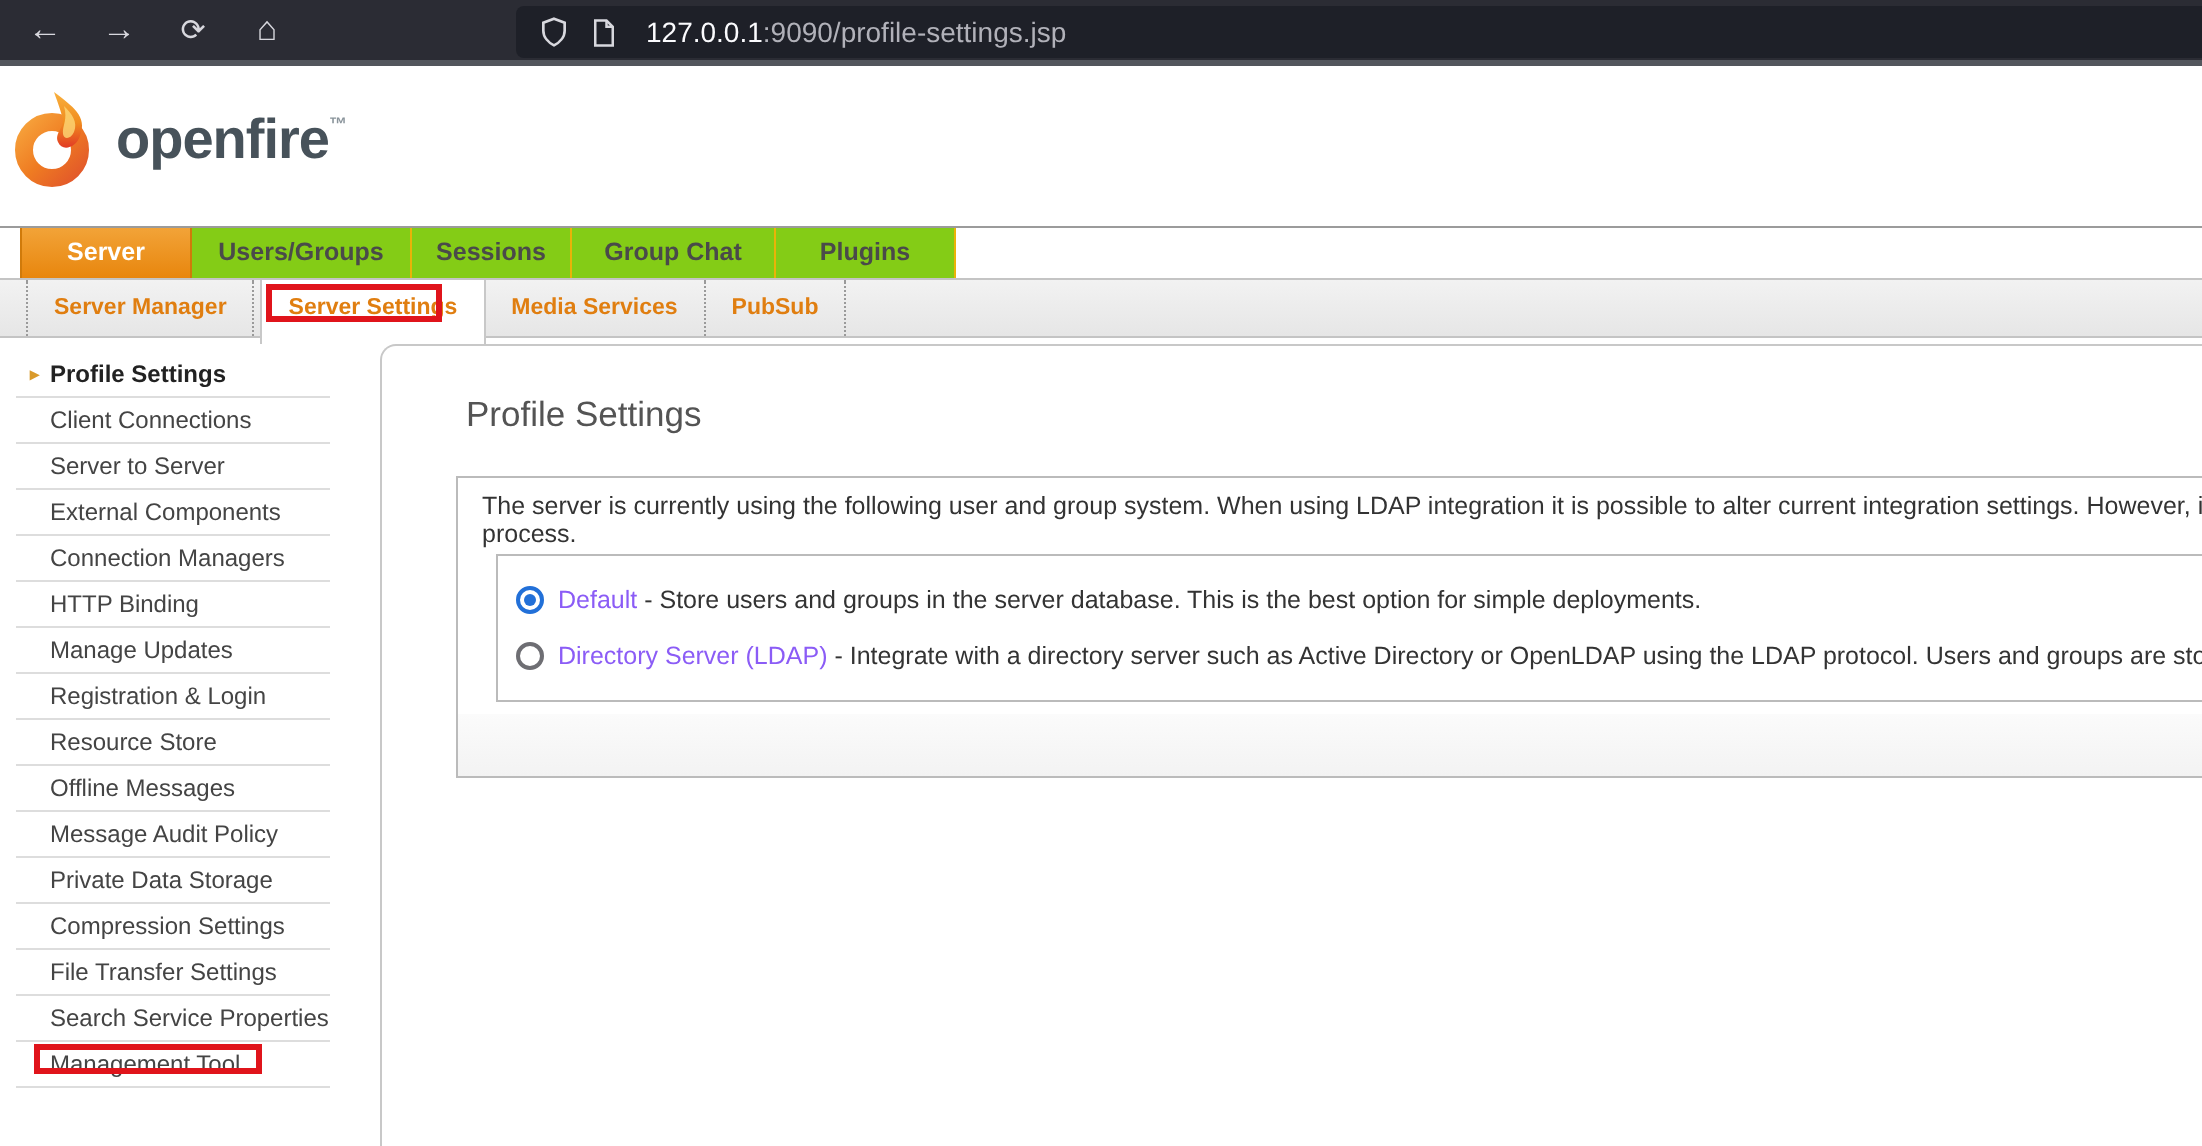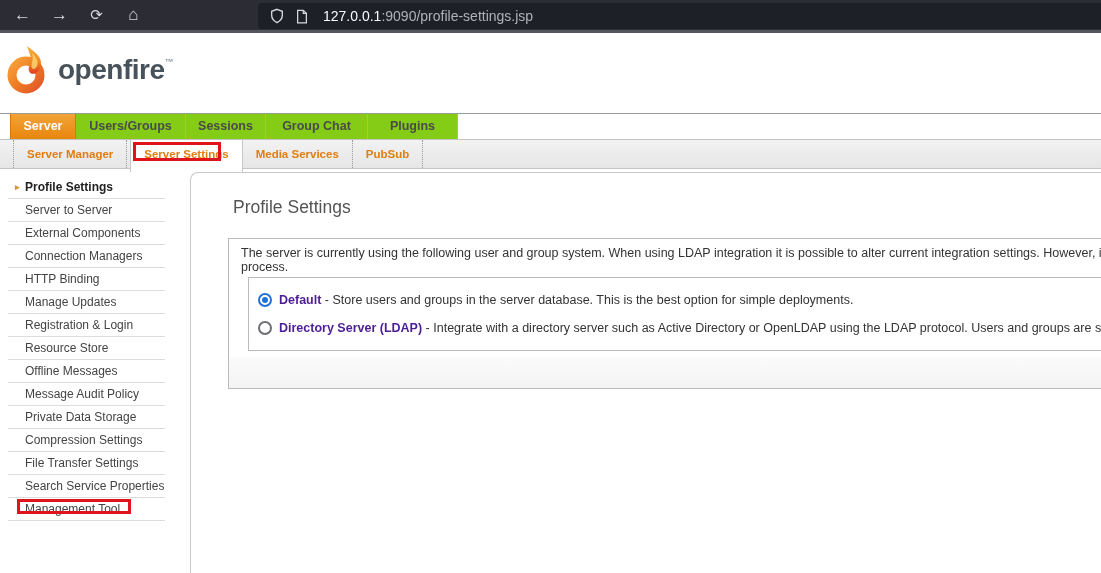--- a/index.html
+++ b/index.html
@@ -25,21 +25,21 @@
   .logo { position:absolute; left:5px; top:12px; display:flex; align-items:center; }
   .logo-word { font-size:28px; font-weight:bold; color:#47525a; letter-spacing:-0.5px; margin-left:7px; }
   .logo-tm { font-size:9px; color:#8a949b; vertical-align:14px; }
 
   
   .tab-bar { position:absolute; left:0; top:113px; width:1101px; height:26px;
     border-top:1px solid #9b9b9b; background:#fff; display:flex; padding-left:10px; }
   .tab { height:25px; line-height:25px; text-align:center; font-size:12.5px; font-weight:bold;
     color:#4a4a4a; border-right:1px solid #eab308; background:#84cc16; cursor:default; }
   .tab:first-child { border-left:1px solid #cfcfcf; }
-  .tab.t0 { width:66px; } .tab.t1 { width:110px; } .tab.t2 { width:80px; }
+  .tab.t0 { width:86px; } .tab.t1 { width:110px; } .tab.t2 { width:80px; }
   .tab.t3 { width:102px; } .tab.t4 { width:90px; }
   .tab.active { background:linear-gradient(#f2a338,#e8860d); color:#fff;
     border-left:1px solid #d07a0a; border-right:1px solid #d07a0a; }
 
   
   .subnav { position:absolute; left:0; top:139px; width:1101px; height:30px;
     background:linear-gradient(#f2f2f2,#e6e6e6); border-top:1px solid #c4c4c4;
     border-bottom:1px solid #c4c4c4; display:flex; padding-left:13px; }
   .subnav-item { height:28px; line-height:28px; padding:0 13px; font-size:11.5px; font-weight:bold;
     color:#e07e10; border-right:1px dotted #9a9a9a; white-space:nowrap; }
@@ -71,21 +71,21 @@
   .intro-line + .intro-line { margin-top:0; line-height:14px; }
 
   .option-box { width:1290px; margin:3px 0 0 7px; border:1px solid #bbb; padding:8px 0 8px 9px; }
   .option-row { display:flex; align-items:center; height:28px; white-space:nowrap; }
   .radio { width:14px; height:14px; border-radius:50%; border:2px solid #6e6e73; flex:0 0 auto;
     position:relative; background:#fff; }
   .radio.selected { border-color:#2270d8; }
   .radio.selected::after { content:""; position:absolute; left:2px; top:2px; width:6px; height:6px;
     border-radius:50%; background:#2270d8; }
   .option-text { margin-left:7px; font-size:12.5px; color:#333; }
-  .option-label { font-weight:bold; color:#4c1d95; }
+  .option-label { font-weight:normal; color:#8b5cf6; }
 
   .footer-band { margin:6px -12px 0 -12px; height:31px; background:linear-gradient(#fbfbfb,#f3f3f3); }
 
   
   svg { display:block; }
 </style>
 </head>
 <body>
 
 <div class="browser-bar">
@@ -159,20 +159,21 @@
   <div class="subnav-item">Media Services</div>
   <div class="subnav-item">PubSub</div>
 </div>
 
 <div class="sidebar">
   <ul>
     <li class="active">
       <span class="side-arrow">▸</span>
       <span>Profile Settings</span>
     </li>
+    <li>Client Connections</li>
     <li>Server to Server</li>
     <li>External Components</li>
     <li>Connection Managers</li>
     <li>HTTP Binding</li>
     <li>Manage Updates</li>
     <li>Registration &amp; Login</li>
     <li>Resource Store</li>
     <li>Offline Messages</li>
     <li>Message Audit Policy</li>
     <li>Private Data Storage</li>

